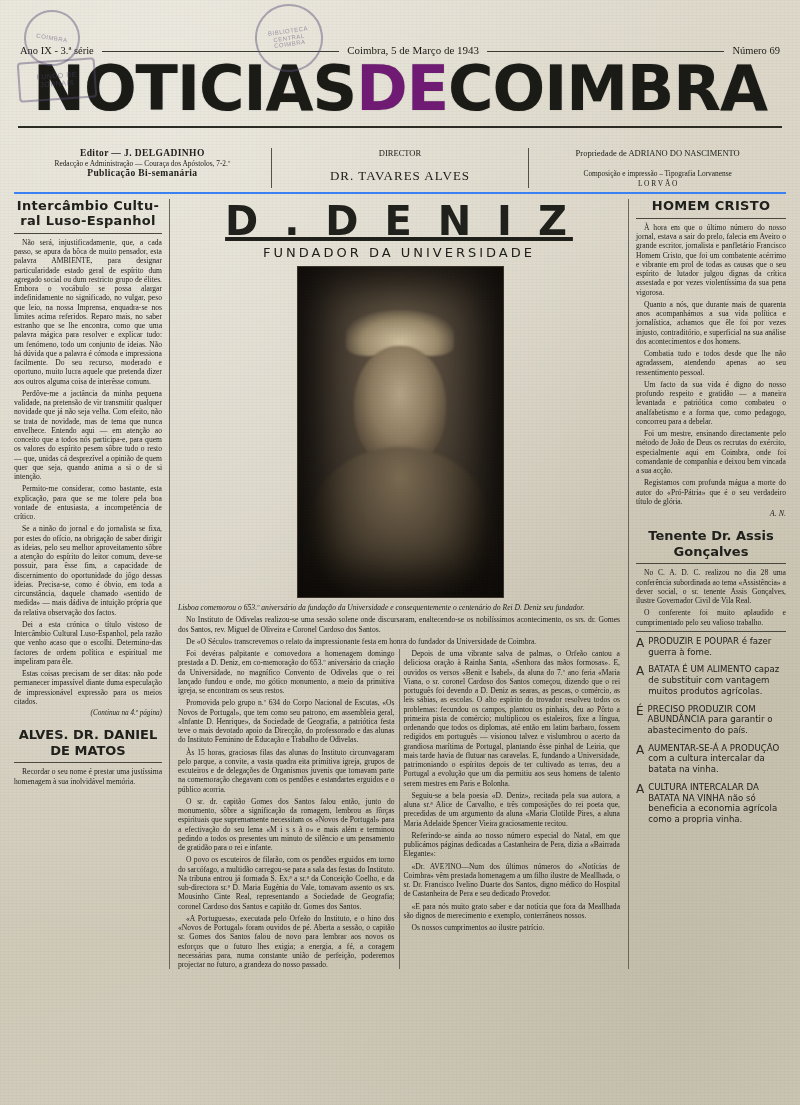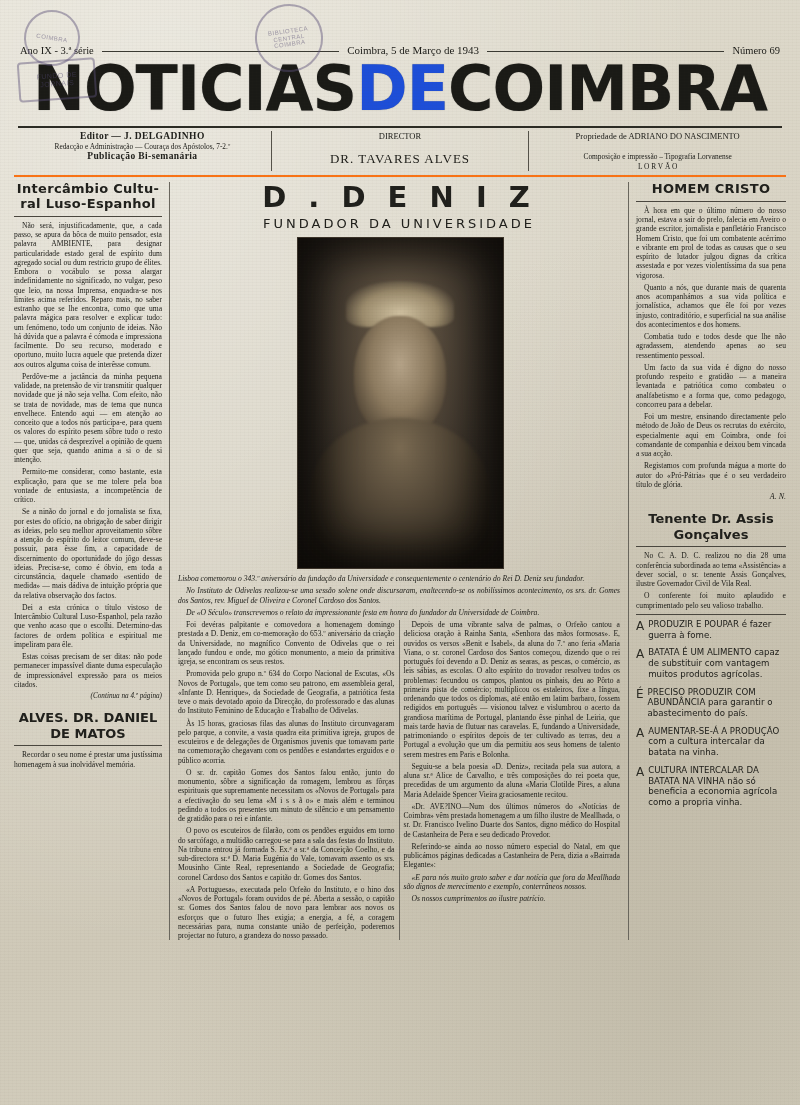--- a/index.html
+++ b/index.html
@@ -62,28 +62,28 @@
     line-height:1;
   }
   .masthead .title{
     font-family:"DejaVu Sans", sans-serif;
     font-weight:bold;
     font-size:62px;
     letter-spacing:-1px;
     color:#1a1a16;
     text-shadow:0 0 1px rgba(0,0,0,0.4);
   }
-  .masthead .title .lite{color:#1d4ed8;}
+  .masthead .title .lite{color:#701a75;}
   .underline-rule{border-top:2px solid #2b2b24;margin:6px 4px 0 4px;}
   .mast-info{
     display:flex;
     font-size:8.5px;
     text-align:center;
-    border-bottom:2px solid #f97316;
-    padding:3px 0 4px 0;
+    border-bottom:2px solid #3b82f6;
+    padding:20px 0 4px 0;
   }
   .mast-info .col{flex:1;padding:0 4px;}
   .mast-info .col.mid{border-left:1px solid #55524a;border-right:1px solid #55524a;}
   .mast-info b{font-size:9.5px;letter-spacing:.4px;}
   .mast-info .big{font-family:"Liberation Serif",serif;font-size:13px;letter-spacing:1px;}
   .mast-info .small{font-size:7.4px;}
 
   
   .cols{
     display:flex;
@@ -113,32 +113,33 @@
   }
   .hr{border-top:1px solid #4a473f;margin:4px 0;}
   p.txt{
     margin:0 0 3px 0;
     font-size:7.6px;
     line-height:1.22;
     text-align:justify;
     hyphens:auto;
     text-indent:8px;
   }
-  p.txt.it{font-style:italic;}
+  p.txt.it{}
   .small{font-size:7px;}
 
   
   .feature-title{
     font-family:"DejaVu Sans", sans-serif;
     font-weight:bold;
-    font-size:29px;
+    font-size:40px;
     letter-spacing:6px;
     text-align:center;
     margin:0;
     line-height:1.1;
+    text-decoration:underline;
   }
   .feature-sub{
     font-family:"DejaVu Sans", sans-serif;
     font-size:13px;
     letter-spacing:3px;
     text-align:center;
     margin:2px 0 6px 0;
   }
   .photo-wrap{
     width:205px;margin:0 auto;
@@ -279,36 +280,36 @@
 
       <div class="photo-wrap">
         <div class="photo">
           <div class="crown"></div>
           <div class="face"></div>
           <div class="robe"></div>
           <div class="vig"></div>
         </div>
       </div>
 
-      <p class="caption">Lisboa comemorou o 343.º aniversário da fundação da Universidade e consequentemente o centenário do Rei D. Deniz seu fundador.</p>
+      <p class="caption">Lisboa comemorou o 653.º aniversário da fundação da Universidade e consequentemente o centenário do Rei D. Deniz seu fundador.</p>
       <p class="txt it">No Instituto de Odivelas realizou-se uma sessão solene onde discursaram, enaltecendo-se os nobilíssimos acontecimento, os srs. dr. Gomes dos Santos, rev. Miguel de Oliveira e Coronel Cardoso dos Santos.</p>
       <p class="txt it">De «O Século» transcrevemos o relato da impressionante festa em honra do fundador da Universidade de Coimbra.</p>
 
       <div class="two-col">
         <p class="txt">Foi devéras palpitante e comovedora a homenagem domingo prestada a D. Deniz, em co-memoração do 653.º aniversário da criação da Universidade, no magnífico Convento de Odivelas que o rei lançado fundou e onde, mo gótico monumento, a meio da primitiva igreja, se encontram os seus restos.</p>
         <p class="txt">Promovida pelo grupo n.º 634 do Corpo Nacional de Escutas, «Os Novos de Portugal», que tem como seu patrono, em assembleia geral, «Infante D. Henrique», da Sociedade de Geografia, a patriótica festa teve o mais devotado apoio da Direcção, do professorado e das alunas do Instituto Feminino de Educação e Trabalho de Odivelas.</p>
         <p class="txt">Às 15 horas, graciosas filas das alunas do Instituto circunvagaram pelo parque, a convite, a vasta quadra eita primitiva igreja, grupos de escuteiros e de delegações de Organismos juvenis que tomavam parte na comemoração chegavam com os pendões e estandartes erguidos e o público acorria.</p>
         <p class="txt">O sr. dr. capitão Gomes dos Santos falou então, junto do monumento, sôbre a significação da romagem, lembrou as fôrças espirituais que supremamente necessitam os «Novos de Portugal» para a efectivação do seu lema «M i s s ã o» e mais além e terminou pedindo a todos os presentes um minuto de silêncio e um pensamento de gratidão para o rei e infante.</p>
         <p class="txt">O povo os escuteiros de filarão, com os pendões erguidos em torno do sarcófago, a multidão carregou-se para a sala das festas do Instituto. Na tribuna entrou já formada S. Ex.ª a sr.ª da Conceição Coelho, e da sub-directora sr.ª D. Maria Eugénia do Vale, tomavam assento os srs. Mousinho Cinte Real, representando a Sociedade de Geografia; coronel Cardoso dos Santos e capitão dr. Gomes dos Santos.</p>
         <p class="txt">«A Portuguesa», executada pelo Orfeão do Instituto, e o hino dos «Novos de Portugal» foram ouvidos de pé. Aberta a sessão, o capitão sr. Gomes dos Santos falou de novo para lembrar aos novos os esforços que o futuro lhes exigia; a energia, a fé, a coragem necessárias para, numa constante união de perfeição, poderemos projectar no futuro, a grandeza do nosso passado.</p>
         <p class="txt">Depois de uma vibrante salva de palmas, o Orfeão cantou a deliciosa oração à Rainha Santa, «Senhora das mãos formosas». E, ouvidos os versos «Benit e Isabel», da aluna do 7.º ano feria «Maria Viana, o sr. coronel Cardoso dos Santos começou, dizendo que o rei português foi devendo a D. Deniz as searas, as pescas, o comércio, as leis sábias, as escolas. O alto espírito do trovador resolveu todos os problemas: fecundou os campos, plantou os pinhais, deu ao Pôrto a primeira pista de comércio; multiplicou os estaleiros, fixe a língua, ordenando que todos os diplomas, até então em latim barbaro, fossem redigidos em português — visionou talvez e vislumbrou o acerto da grandiosa marítima de Portugal, plantando êsse pinhal de Leiria, que mais tarde havia de flutuar nas caravelas. E, fundando a Universidade, patrimoniando o espíritos depois de ter cultivado as terras, deu a Portugal a evolução que um dia permitiu aos seus homens de talento serem mestres em Paris e Bolonha.</p>
         <p class="txt">Seguiu-se a bela poesia «D. Deniz», recitada pela sua autora, a aluna sr.ª Alice de Carvalho, e três composições do rei poeta que, precedidas de um argumento da aluna «Maria Clotilde Pires, a aluna Maria Adelaide Spencer Vieira graciosamente recitou.</p>
 
+        <p class="txt">Referindo-se ainda ao nosso número especial do Natal, em que publicámos páginas dedicadas a Castanheira de Pera, dizia a «Bairrada Elegante»:</p>
         <p class="txt small">«Dr. AVE?INO—Num dos últimos números do «Notícias de Coimbra» vêm prestada homenagem a um filho ilustre de Meallhada, o sr. Dr. Francisco Ivelino Duarte dos Santos, digno médico do Hospital de Castanheira de Pera e seu dedicado Provedor.</p>
-        <p class="txt">Referindo-se ainda ao nosso número especial do Natal, em que publicámos páginas dedicadas a Castanheira de Pera, dizia a «Bairrada Elegante»:</p>
         <p class="txt small it">«E para nós muito grato saber e dar notícia que fora da Meallhada são dignos de merecimento e exemplo, conterrâneos nossos.</p>
         <p class="txt small it">Os nossos cumprimentos ao ilustre patrício.</p>
       </div>
     </div>
 
     <div class="col-right">
       <h2 class="sec">HOMEM CRISTO</h2>
       <div class="hr"></div>
       <p class="txt">À hora em que o último número do nosso jornal, estava a sair do prelo, falecia em Aveiro o grande escritor, jornalista e panfletário Francisco Homem Cristo, que foi um combatente acérrimo e vibrante em prol de todas as causas que o seu espírito de lutador julgou dignas da crítica assestada e por vezes violentíssima da sua pena vigorosa.</p>
       <p class="txt">Quanto a nós, que durante mais de quarenta anos acompanhámos a sua vida política e jornalística, achamos que êle foi por vezes injusto, contraditório, e superficial na sua análise dos acontecimentos e dos homens.</p>

